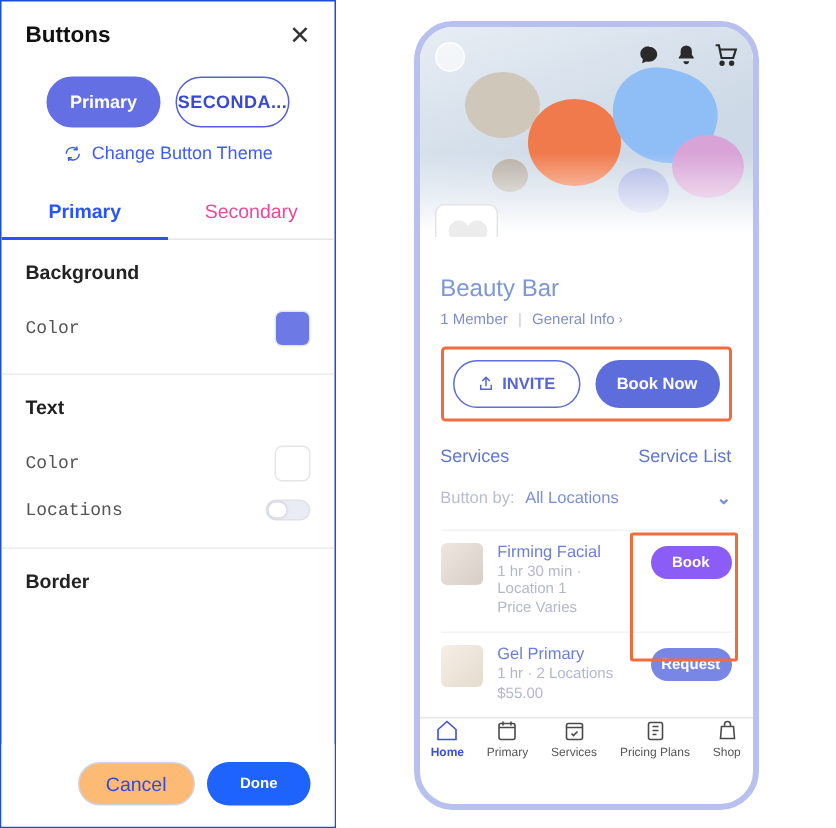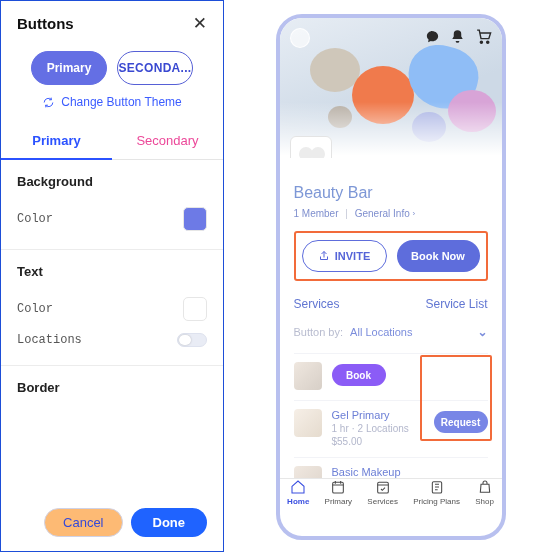--- a/index.html
+++ b/index.html
@@ -117,21 +117,21 @@
     padding:12px 16px 14px;
     display:flex; justify-content:flex-end; gap:8px;
     background:#fff;
   }
   .btn-cancel{
     border:1px solid #cfd2e6; background:#fdba74; color:#3549d8;
     font-size:13px; font-weight:500; padding:6px 18px; border-radius:16px; cursor:pointer;
   }
   .btn-done{
     background:#1f63ff; color:#fff; border:none;
-    font-size:13px; font-weight:600; padding:2px 22px; border-radius:16px; cursor:pointer;
+    font-size:10px; font-weight:600; padding:2px 22px; border-radius:16px; cursor:pointer;
   }
 
   
   .preview-area{
     flex:1; position:relative; display:flex; justify-content:center;
   }
   .phone{
     margin-top:14px;
     width:230px; height:526px;
     border:4px solid #b8c0ef; border-radius:26px;
@@ -376,20 +376,25 @@
           <span class="v">All Locations</span>
         </span>
         <span class="ch">⌄</span>
       </div>
 
       <div class="services">
         <div class="actions-outline"></div>
 
         <div class="svc-item">
           <div class="svc-thumb"></div>
+          <div class="svc-meta">
+            <div class="svc-name">Firming Facial</div>
+            <div class="svc-detail">1 hr 30 min · Location 1</div>
+            <div class="svc-price">Price Varies</div>
+          </div>
           <div class="svc-action">Book</div>
         </div>
 
         <div class="svc-item">
           <div class="svc-thumb" style="background:linear-gradient(135deg,#f6efe7,#e5dbce)"></div>
           <div class="svc-meta">
             <div class="svc-name">Gel Primary</div>
             <div class="svc-detail">1 hr · 2 Locations</div>
             <div class="svc-price">$55.00</div>
           </div>

